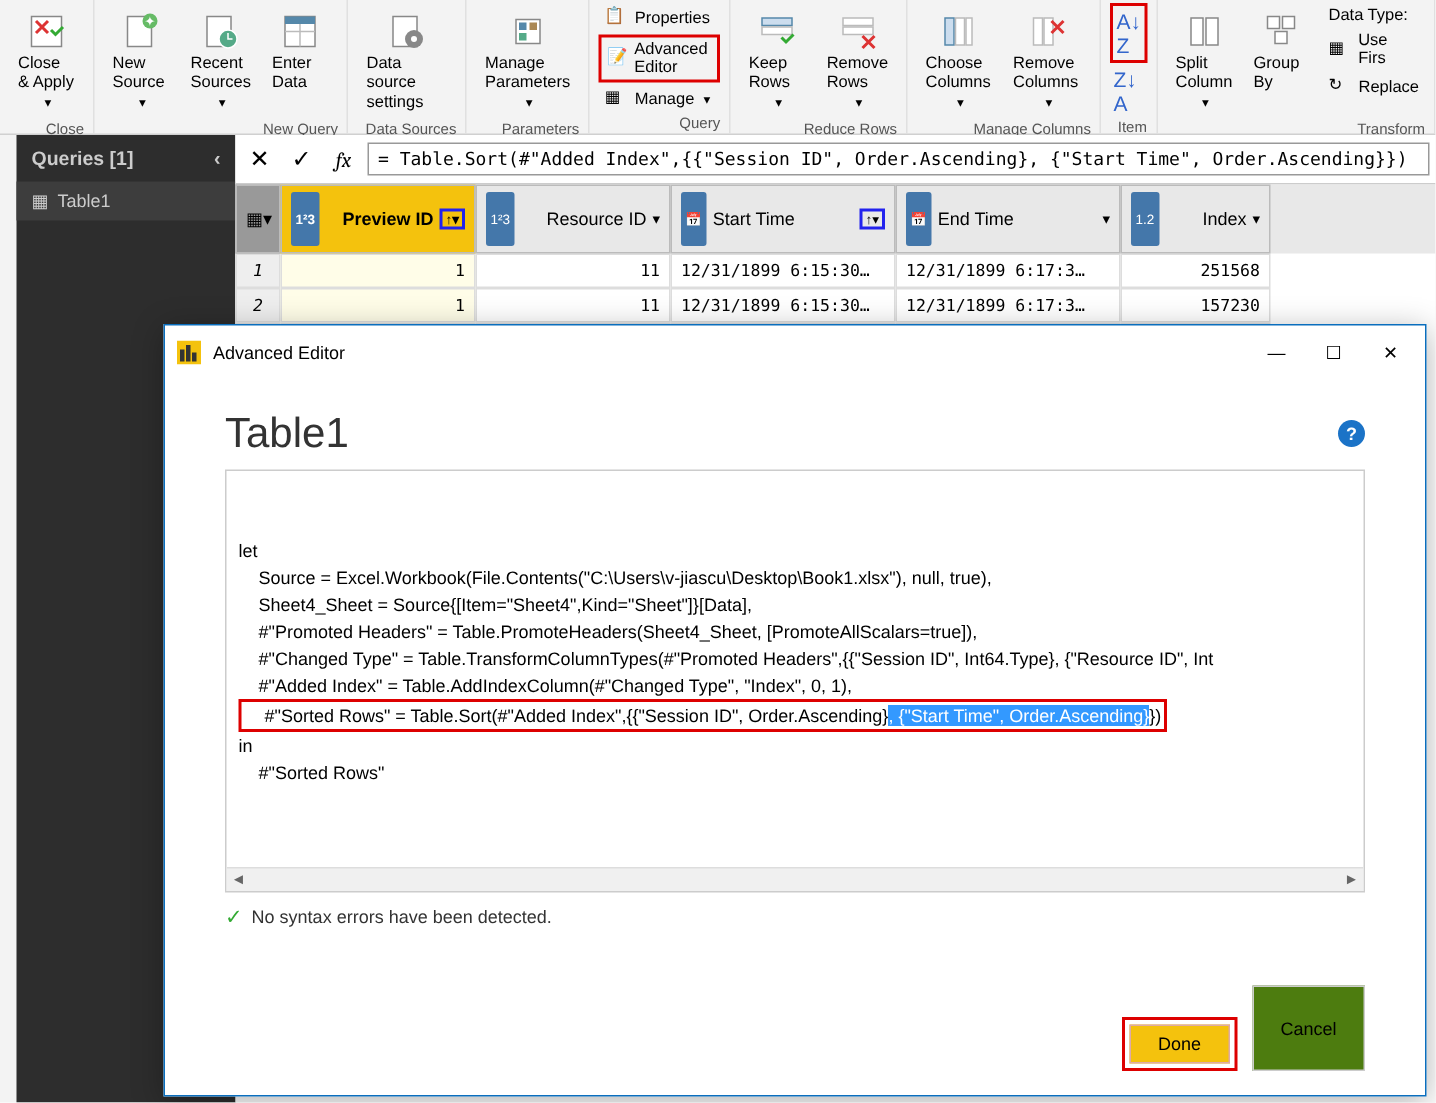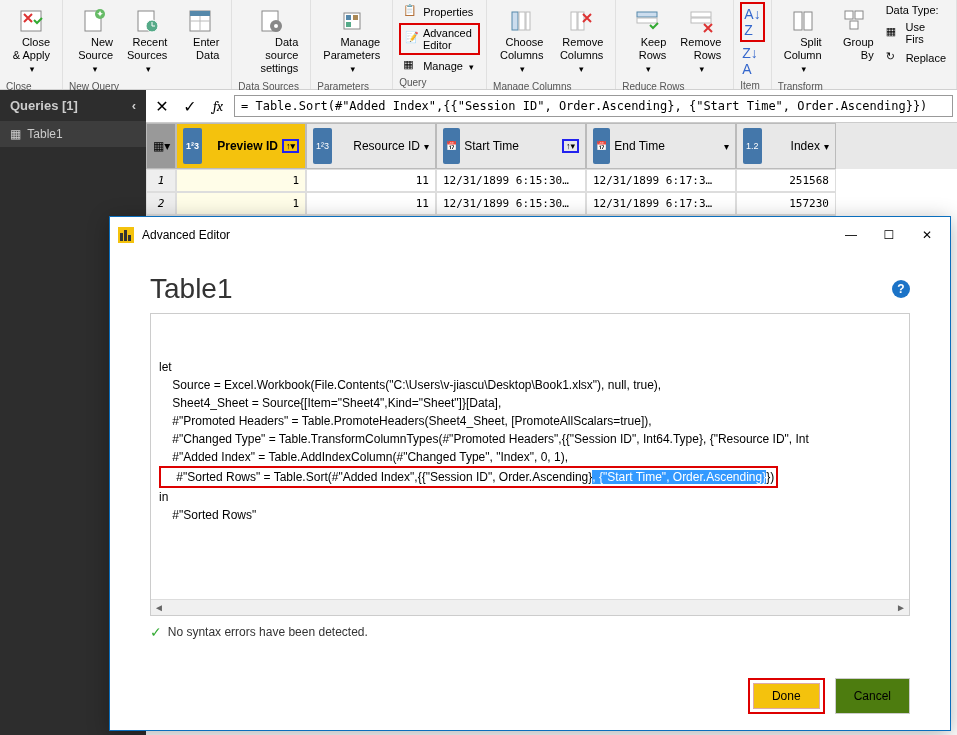--- a/index.html
+++ b/index.html
@@ -2,34 +2,34 @@
 <html><head>
 <meta charset="utf-8">
 <style>
 * { margin: 0; padding: 0; box-sizing: border-box; font-family: "Segoe UI", sans-serif; }
 body { background: #f3f3f3; width: 957px; height: 735px; overflow: hidden; position: relative; }
 
 
 .ribbon { background: #f3f3f3; display: flex; height: 90px; border-bottom: 1px solid #d0d0d0; }
 .ribbon-group { display: flex; flex-direction: column; padding: 2px 6px; border-right: 1px solid #e0e0e0; }
 .ribbon-buttons { display: flex; flex: 1; gap: 2px; }
-.ribbon-label { font-size: 10px; color: #555; text-align: left; padding: 1px 0; }
+.ribbon-label { font-size: 10px; color: #555; text-align: right; padding: 1px 0; }
 .big-btn { display: flex; flex-direction: column; align-items: center; justify-content: flex-start; padding: 4px 6px; cursor: pointer; min-width: 50px; }
 .big-btn .icon { width: 30px; height: 30px; display: flex; align-items: center; justify-content: center; }
-.big-btn span { font-size: 11px; text-align: right; line-height: 1.2; }
+.big-btn span { font-size: 11px; text-align: left; line-height: 1.2; }
 .small-btns { display: flex; flex-direction: column; gap: 1px; }
 .small-btn { display: flex; align-items: center; gap: 4px; padding: 2px 4px; font-size: 11px; cursor: pointer; }
 .small-btn .icon { width: 16px; height: 16px; }
 .red-highlight { border: 2px solid #d00; }
 .blue-highlight { border: 2px solid #22e; }
 .dropdown-arrow::after { content: "▾"; font-size: 9px; margin-left: 2px; }
 
 
 .main { display: flex; height: calc(100% - 90px); }
-.sidebar { width: 146px; background: #2d2d2d; color: #ccc; }
+.sidebar { width: 146px; background: #2d2d2d; color: #ccc; margin-left: 11px; }
 .sidebar-header { display: flex; justify-content: space-between; align-items: center; padding: 8px 10px; font-size: 13px; font-weight: bold; }
 .sidebar-item { padding: 6px 10px; font-size: 12px; display: flex; align-items: center; gap: 6px; cursor: pointer; }
 .sidebar-item.active { background: #3d3d3d; }
 .content { flex: 1; background: #fff; display: flex; flex-direction: column; }
 
 
 .formula-bar { display: flex; align-items: center; background: #fff; border-bottom: 1px solid #ccc; padding: 4px; gap: 4px; }
 .formula-bar .fx-btn { width: 24px; height: 24px; display: flex; align-items: center; justify-content: center; cursor: pointer; }
 .formula-bar .fx-label { font-family: 'Cambria', serif; font-style: italic; font-size: 14px; text-align: right; }
 .formula-bar input { flex: 1; border: 1px solid #999; padding: 3px 6px; font-family: Consolas, monospace; font-size: 12px; }
@@ -66,21 +66,21 @@
 .code-line { white-space: pre; }
 .sel { background: #3399ff; color: #fff; }
 .scrollbar { display: flex; align-items: center; height: 16px; background: #f0f0f0; border-top: 1px solid #ddd; }
 .sb-arrow { width: 16px; text-align: center; font-size: 10px; color: #666; cursor: pointer; }
 .sb-track { flex: 1; }
 .status-line { display: flex; align-items: center; gap: 6px; padding: 8px 0; font-size: 12px; color: #333; }
 .status-line .check { color: #3a3; font-size: 14px; }
 .modal-footer { display: flex; justify-content: flex-end; gap: 10px; padding: 10px 40px 16px; }
 .btn { padding: 5px 18px; font-size: 12px; border: 1px solid #ccc; background: #4d7c0f; cursor: pointer; }
 .btn.primary { background: #f4c20d; border-color: #daa; }
-.btn-wrap.hl { border: 2px solid #d00; padding: 3px; }
+.btn-wrap.hl { border: 2px solid #d00; padding: 3px; margin-top: 21px; }
 
 svg { display: block; }
 </style>
 </head>
 <body>
 
 <div class="ribbon">
   <div class="ribbon-group">
     <div class="ribbon-buttons">
       <div class="big-btn">
@@ -196,20 +196,50 @@
       </div>
     </div>
     <div class="ribbon-label">Query</div>
   </div>
 
   <div class="ribbon-group">
     <div class="ribbon-buttons">
       <div class="big-btn">
         <div class="icon">
             <svg width="26" height="26">
+              <rect x="3" y="4" width="20" height="5" fill="#cde" stroke="#58a"></rect>
+              <rect x="3" y="10" width="20" height="5" fill="#fff" stroke="#bbb"></rect>
+              <path d="M16 17 l3 3 l5 -5" stroke="#3a3" stroke-width="2" fill="none"></path>
+            </svg>
+          </div>
+        <span>Keep
+Rows</span>
+          <span class="dropdown-arrow"></span>
+      </div>
+      <div class="big-btn">
+        <div class="icon">
+            <svg width="26" height="26">
+              <rect x="3" y="4" width="20" height="5" fill="#fff" stroke="#bbb"></rect>
+              <rect x="3" y="10" width="20" height="5" fill="#fff" stroke="#bbb"></rect>
+              <path d="M16 16 l8 8 M24 16 l-8 8" stroke="#d33" stroke-width="2"></path>
+            </svg>
+          </div>
+        <span>Remove
+Rows</span>
+          <span class="dropdown-arrow"></span>
+      </div>
+    </div>
+    <div class="ribbon-label">Reduce Rows</div>
+  </div>
+
+  <div class="ribbon-group">
+    <div class="ribbon-buttons">
+      <div class="big-btn">
+        <div class="icon">
+            <svg width="26" height="26">
               <rect x="4" y="4" width="6" height="18" fill="#cde" stroke="#58a"></rect>
               <rect x="11" y="4" width="6" height="18" fill="#fff" stroke="#bbb"></rect>
               <rect x="18" y="4" width="4" height="18" fill="#fff" stroke="#bbb"></rect>
             </svg>
           </div>
         <span>Choose
 Columns</span>
           <span class="dropdown-arrow"></span>
       </div>
       <div class="big-btn">
@@ -219,50 +249,20 @@
               <rect x="11" y="4" width="6" height="18" fill="#fff" stroke="#bbb"></rect>
               <path d="M16 6 l8 8 M24 6 l-8 8" stroke="#d33" stroke-width="2"></path>
             </svg>
           </div>
         <span>Remove
 Columns</span>
           <span class="dropdown-arrow"></span>
       </div>
     </div>
     <div class="ribbon-label">Manage Columns</div>
-  </div>
-
-  <div class="ribbon-group">
-    <div class="ribbon-buttons">
-      <div class="big-btn">
-        <div class="icon">
-            <svg width="26" height="26">
-              <rect x="3" y="4" width="20" height="5" fill="#cde" stroke="#58a"></rect>
-              <rect x="3" y="10" width="20" height="5" fill="#fff" stroke="#bbb"></rect>
-              <path d="M16 17 l3 3 l5 -5" stroke="#3a3" stroke-width="2" fill="none"></path>
-            </svg>
-          </div>
-        <span>Keep
-Rows</span>
-          <span class="dropdown-arrow"></span>
-      </div>
-      <div class="big-btn">
-        <div class="icon">
-            <svg width="26" height="26">
-              <rect x="3" y="4" width="20" height="5" fill="#fff" stroke="#bbb"></rect>
-              <rect x="3" y="10" width="20" height="5" fill="#fff" stroke="#bbb"></rect>
-              <path d="M16 16 l8 8 M24 16 l-8 8" stroke="#d33" stroke-width="2"></path>
-            </svg>
-          </div>
-        <span>Remove
-Rows</span>
-          <span class="dropdown-arrow"></span>
-      </div>
-    </div>
-    <div class="ribbon-label">Reduce Rows</div>
   </div>
 
   <div class="ribbon-group">
     <div class="ribbon-buttons">
       <div class="small-btns">
         <div class="small-btn red-highlight" style="padding:2px;">
             <span style="font-size:14px;color:#36c;">A↓<br>Z</span>
           </div>
         <div class="small-btn" style="padding:2px;">
             <span style="font-size:14px;color:#36c;">Z↓<br>A</span>

